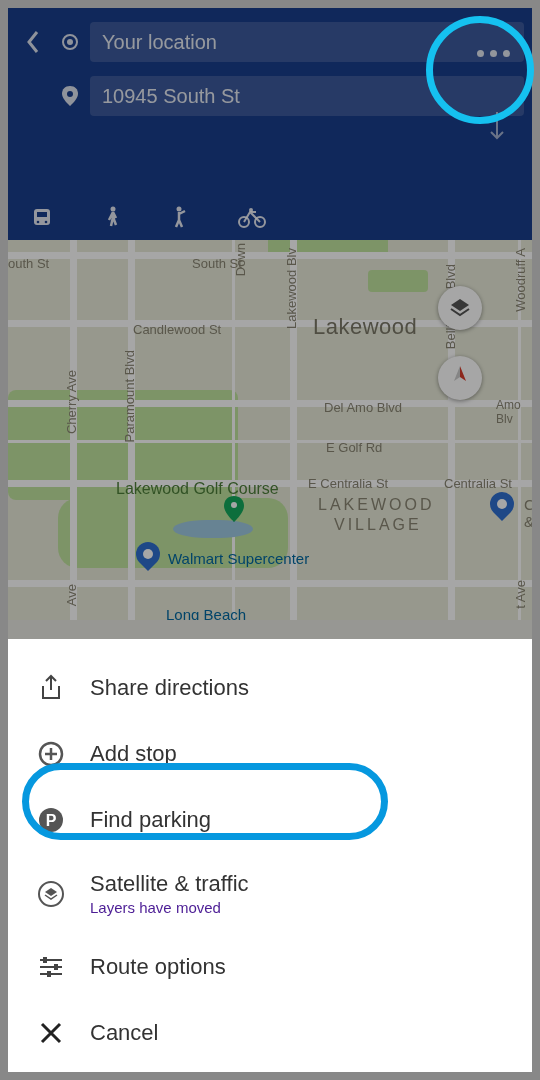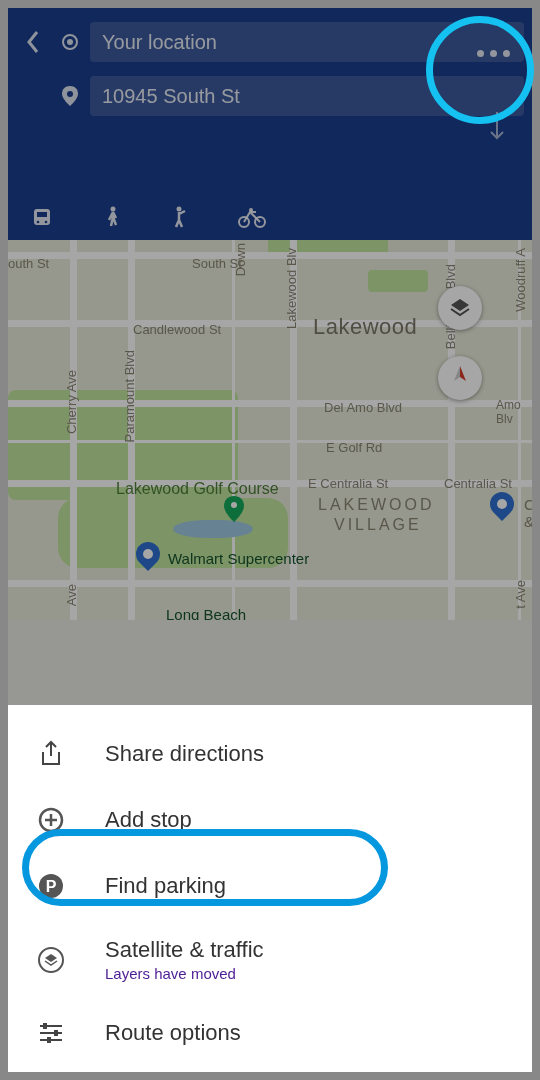--- a/index.html
+++ b/index.html
@@ -22,27 +22,27 @@
     .map .road-h { position:absolute; left:0; right:0; height:7px; background:#fff;}
     .map .road-v { position:absolute; top:0; bottom:0; width:7px; background:#fff;}
     .map .thin-h { position:absolute; left:0; right:0; height:3px; background:#fff;}
     .map .thin-v { position:absolute; top:0; bottom:0; width:3px; background:#fff;}
     .map .park { position:absolute; background:#c1e39f; }
     .lbl { position:absolute; color:#8a8674; }
     .lbl.v { writing-mode:vertical-rl; transform:rotate(180deg); }
     .big { font-size:22px; color:#7b7868; font-weight:400; letter-spacing:.5px;}
     .area { font-size:16px; letter-spacing:3px; color:#8a8674; }
     .golf { color:#4d7f3a; font-size:16px; }
-    .poi { color:#14532d; font-size:15px; }
+    .poi { color:#0369a1; font-size:15px; }
     .fab { position:absolute; width:44px; height:44px; border-radius:50%; background:#fff; box-shadow:0 1px 4px rgba(0,0,0,.4); display:flex; align-items:center; justify-content:center;}
     .pin-bl { display:inline-flex; width:24px; height:24px; border-radius:50% 50% 50% 0; background:#2f6fd0; transform:rotate(-45deg); align-items:center; justify-content:center;}
     .pin-bl::after { content:""; width:10px; height:10px; border-radius:50%; background:#fff; transform:rotate(45deg);}
 
     .sheet { position:absolute; left:0; right:0; bottom:0; background:#fff; z-index:70; padding:16px 0 6px 0; }
-    .item { display:flex; align-items:center; gap:39px; padding:18px 28px; font-size:22px; color:#333; }
+    .item { display:flex; align-items:center; gap:24px; padding:18px 28px; font-size:22px; color:#333; }
     .item .ic { width:30px; height:30px; display:flex; align-items:center; justify-content:center; color:#555; }
     .item .tt { display:flex; flex-direction:column; }
     .item .sub { font-size:15px; color:#4c1d95; margin-top:2px;}
     .hi-pill { position:absolute; left:14px; width:366px; height:77px; border:7px solid #0698df; border-radius:40px; z-index:75; pointer-events:none;}
   </style>
 </head>
 <body>
 
 <div class="frame">
   <div class="header">
@@ -231,15 +231,23 @@
       <span class="ic">
           <svg width="26" height="22">
             <path d="M2 4 h22 M2 11 h22 M2 18 h22" stroke="#444" stroke-width="2"></path>
             <rect x="5" y="1" width="4" height="6" fill="#444"></rect>
             <rect x="16" y="8" width="4" height="6" fill="#444"></rect>
             <rect x="9" y="15" width="4" height="6" fill="#444"></rect>
           </svg>
         </span>
       <span>Route options</span>
     </div>
+    <div class="item">
+      <span class="ic">
+          <svg width="22" height="22">
+            <path d="M2 2 L20 20 M20 2 L2 20" stroke="#222" stroke-width="3"></path>
+          </svg>
+        </span>
+      <span>Cancel</span>
+    </div>
     <div class="hi-pill" style="top:124px;"></div>
   </div>
 </div>
 
 </body></html>

